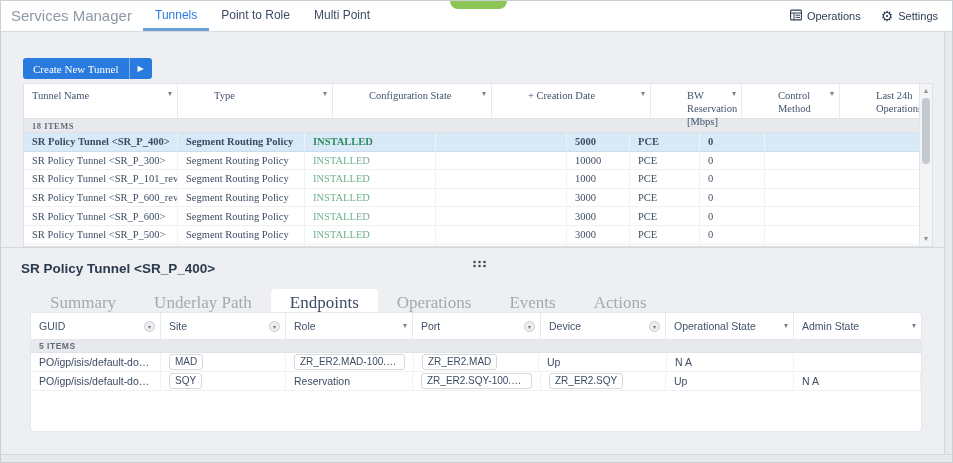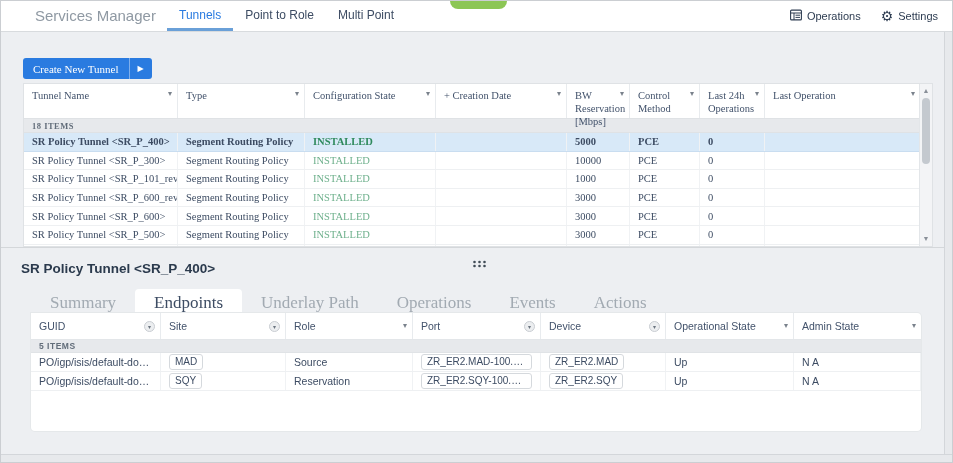--- a/index.html
+++ b/index.html
@@ -1,37 +1,37 @@
 <!DOCTYPE html>
 <html><head>
 <meta charset="utf-8">
 <style>
   * { margin:0; padding:0; box-sizing:border-box; }
   body { font-family:"Liberation Sans", sans-serif; background:#fff; }
   .page { position:relative; width:953px; height:463px; border:1px solid #cbced2; background:#fff; overflow:hidden; }
 
   
-  .hdr { position:relative; height:31px; background:#fff; border-bottom:1px solid #d8dbde; display:flex; align-items:stretch;padding-left:24px; }
+  .hdr { position:relative; height:31px; background:#fff; border-bottom:1px solid #d8dbde; display:flex; align-items:stretch; }
   .app-title { color:#8f99a3; font-size:15px; line-height:30px; margin-left:10px; width:132px; flex:none; }
   .main-tabs { display:flex; }
   .main-tab { font-size:12px; font-weight:normal; color:#3d4c63; padding:0 12px; display:flex; align-items:center; border-bottom:3px solid transparent; cursor:pointer; }
   .main-tab.active { color:#2a7be0; border-bottom-color:#6aa0d8; }
   .hdr-actions { margin-left:auto; display:flex; align-items:center; gap:20px; margin-right:14px; font-size:11px; color:#2e3d52; }
   .hdr-action { display:flex; align-items:center; gap:5px; cursor:pointer; }
   .gear { font-size:14px; line-height:1; color:#2e3d52; }
   .toast-pill { position:absolute; left:449px; top:0; width:57px; height:8px; background:#8cc655; border-radius:0 0 9px 9px; }
 
   
   .content { position:absolute; top:31px; left:0; width:945px; height:215px; background:#edeff2; overflow:hidden;font-family:Liberation Serif, serif; }
   .create-btn { position:absolute; left:22px; top:26px; height:21px; display:flex; align-items:stretch; background:#2a7be0; border-radius:3px; color:#fff; font-size:11px; cursor:pointer; }
   .create-btn .lbl { display:flex; align-items:center; padding:0 10px; }
   .create-btn .arrow-seg { display:flex; align-items:center; padding:0 8px; border-left:1px solid rgba(255,255,255,.4); font-size:8px; }
 
   .tcard { position:absolute; left:22px; top:51px; width:910px; height:164px; background:#fff; border:1px solid #dfe2e5; overflow:hidden; }
-  .thead { display:flex; height:35px; border-bottom:1px solid #dfe2e5; width:896px; }
+  .thead { display:flex; height:35px; border-bottom:1px solid #dfe2e5; width:896px;gap:28px; }
   .th { position:relative; padding:5px 16px 0 8px; font-size:10.5px; line-height:1.25; color:#42526b; border-right:1px solid #e8ebee; cursor:pointer; }
   .th .caret, .eth .caret { position:absolute; right:5px; top:5px; font-size:8px; color:#7a828c; }
   .t-c0{width:154px;flex:none}.t-c1{width:127px;flex:none}.t-c2{width:131px;flex:none}
   .t-c3{width:131px;flex:none}.t-c4{width:63px;flex:none}.t-c5{width:70px;flex:none}
   .t-c6{width:65px;flex:none}.t-c7{width:155px;flex:none;border-right:none}
   .group-row { width:896px; height:14px; background:#e7e9ec; border-bottom:1px solid #dfe2e5; font-size:8.5px; font-weight:bold; letter-spacing:.5px; color:#626d7a; display:flex; align-items:center; padding-left:8px; }
   .trow { display:flex; width:896px; height:18.6px; border-bottom:1px solid #eef0f2; font-size:10.5px; color:#3d4c63; cursor:pointer; }
   .trow .td { padding:0 8px; display:flex; align-items:center; border-right:1px solid #f0f2f4; overflow:hidden; white-space:nowrap; }
   .trow.selected { background:#d8e9f8; font-weight:bold; border-bottom-color:#c9ddf0; }
   .td.state { color:#6fb18d; }
@@ -216,25 +216,25 @@
           <circle cx="7.5" cy="6" r="1.3" fill="#414c57"></circle>
           <circle cx="12.5" cy="6" r="1.3" fill="#414c57"></circle>
         </svg>
     </div>
     <div class="detail-title">SR Policy Tunnel &lt;SR_P_400&gt;</div>
 
     <div class="d-tabs">
       <div class="d-tab">
           <span>Summary</span>
         </div>
+      <div class="d-tab">
+          <span>Underlay Path</span>
+        </div>
       <div class="d-tab active">
           <span>Endpoints</span>
-        </div>
-      <div class="d-tab">
-          <span>Underlay Path</span>
         </div>
       <div class="d-tab">
           <span>Operations</span>
         </div>
       <div class="d-tab">
           <span>Events</span>
         </div>
       <div class="d-tab">
           <span>Actions</span>
         </div>
@@ -255,21 +255,20 @@
           <span>5 ITEMS</span>
         </div>
 
       <div class="erow">
         <div class="td e-c0">
             <span class="ellip">PO/igp/isis/default-domain/ZR...</span>
           </div>
         <div class="td e-c1">
             <span class="chip">MAD</span>
           </div>
-        <div class="td e-c2">Source</div>
         <div class="td e-c3">
             <span class="chip">ZR_ER2.MAD-100.0.0.127 (route...</span>
           </div>
         <div class="td e-c4">
             <span class="chip">ZR_ER2.MAD</span>
           </div>
         <div class="td e-c5">Up</div>
         <div class="td e-c6">N A</div>
       </div>
       <div class="erow">

